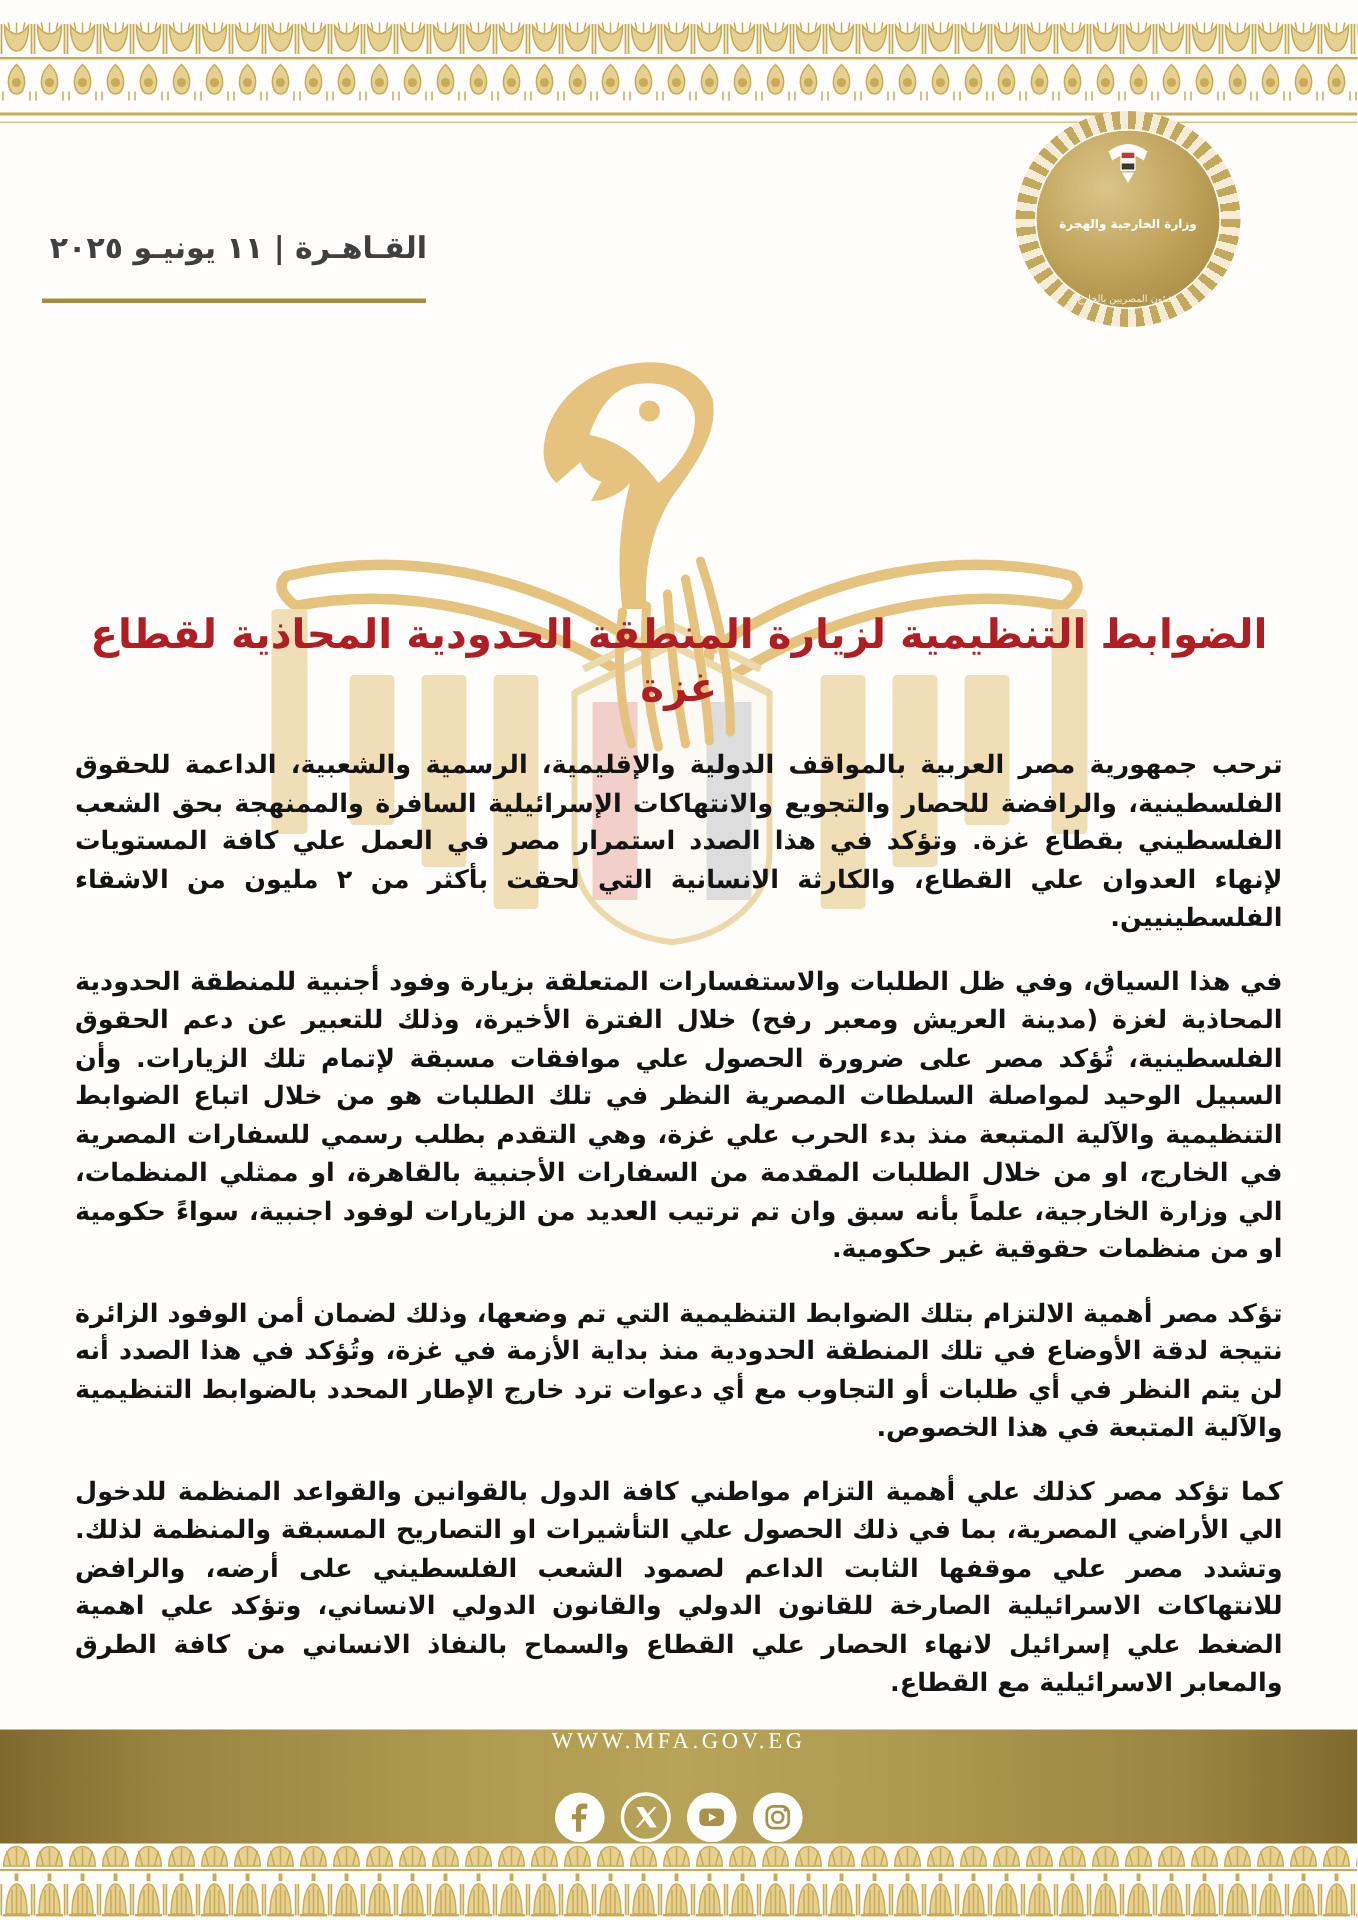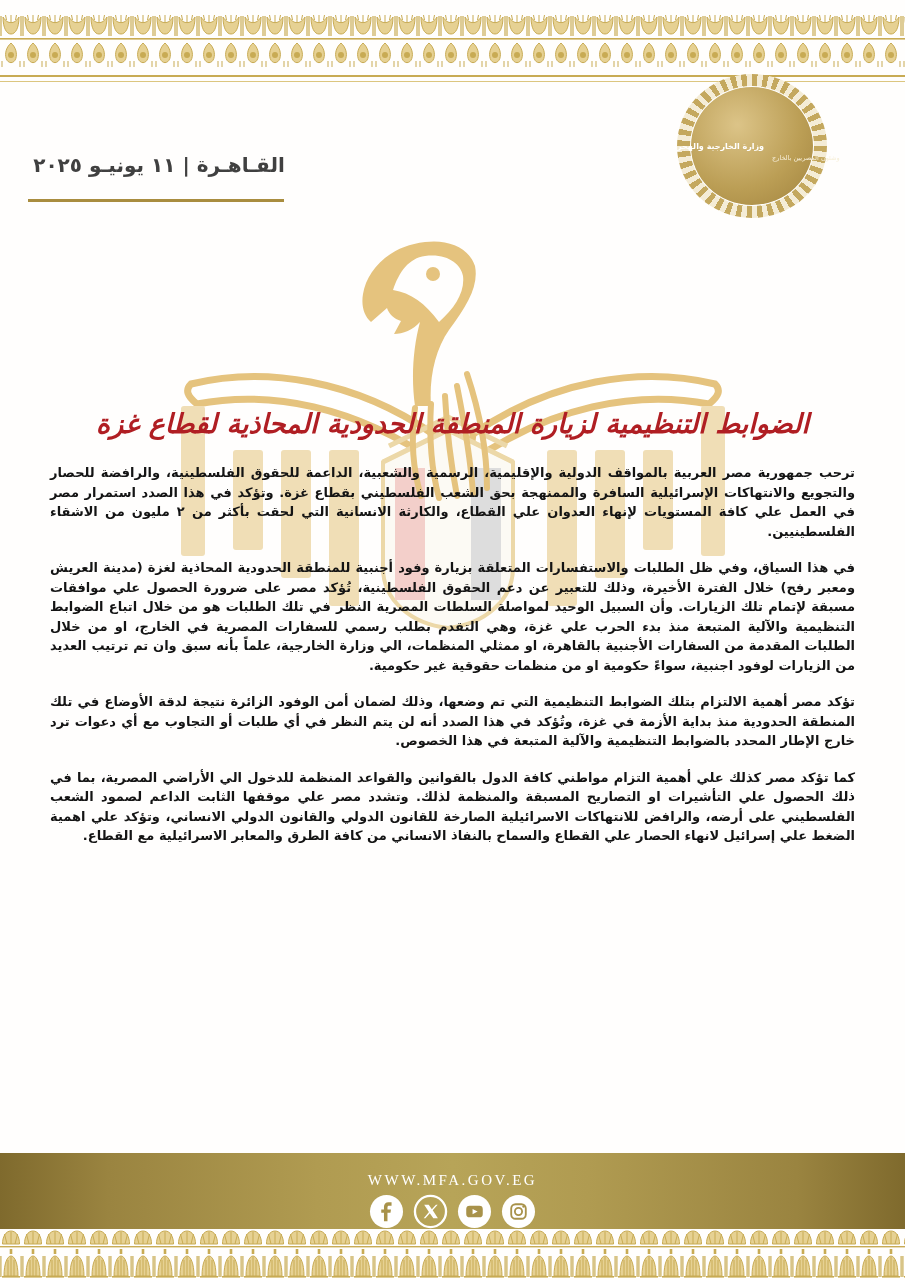--- a/index.html
+++ b/index.html
@@ -20,39 +20,39 @@
   .date-line{position:absolute;top:153px;left:30px;width:258px;text-align:center;direction:rtl;
              color:#404040;font-size:20px;font-weight:bold;}
   .header-rule{position:absolute;top:199px;left:28px;width:256px;height:3px;background:#a98d3f;}
 
   
   .seal{position:absolute;top:74px;right:78px;width:150px;height:144px;border-radius:50%;
         background:repeating-conic-gradient(#c4a85e 0deg 4.5deg,#f4ecd6 4.5deg 9deg);
         display:flex;align-items:center;justify-content:center;}
   .seal-inner{width:122px;height:118px;border-radius:50%;
         background:radial-gradient(circle at 38% 32%,#dcc488 0%,#bb9e55 58%,#a1833e 100%);
-        border:1.5px solid #fff;display:flex;flex-direction:row;align-items:center;justify-content:center;gap:8px;}
+        border:1.5px solid #fff;display:flex;flex-direction:column;align-items:center;justify-content:center;gap:18px;}
   .seal-line1{color:#ffffff;font-size:8px;font-weight:bold;direction:rtl;white-space:nowrap;}
   .seal-line2{color:#f7efd9;font-size:6.5px;direction:rtl;white-space:nowrap;margin-top:23px;}
 
   
   .watermark{position:absolute;top:238px;left:50%;transform:translateX(-50%);
              width:556px;height:400px;z-index:0;}
 
   
   .content{position:absolute;top:406px;left:0;right:0;z-index:1;padding:0 50px;box-sizing:border-box;}
   .doc-title{margin:0 0 22px 0;text-align:center;direction:rtl;color:#b01e23;
-             font-size:27px;font-weight:bold;line-height:1.3;font-style:italic;}
-  .body-par{direction:rtl;text-align:justify;color:#141414;font-size:13px;font-weight:bold;
+             font-size:27px;font-weight:bold;line-height:1.3;}
+  .body-par{direction:rtl;text-align:justify;color:#141414;font-size:17px;font-weight:bold;
             line-height:1.5;margin:0 0 17px 0;}
 
   
   .footer-bar{position:absolute;top:1153px;left:0;right:0;height:76px;z-index:2;
         background:linear-gradient(90deg,#7f6a2d 0%,#9a8440 12%,#b09b51 35%,#b7a458 50%,#b09b51 65%,#9a8440 88%,#7f6a2d 100%);
-        display:flex;flex-direction:column;align-items:center;justify-content:flex-end;gap:5px;}
+        display:flex;flex-direction:column;align-items:center;justify-content:space-between;gap:5px;}
   .website{color:#ffffff;font-family:"Liberation Serif",serif;font-size:15px;letter-spacing:2.5px;}
   .social-row{display:flex;gap:9px;}
   .social-row svg{display:block;cursor:pointer;}
 </style>
 </head>
 <body>
 
 <div class="page">
 
   <div class="ornament ornament-top">

